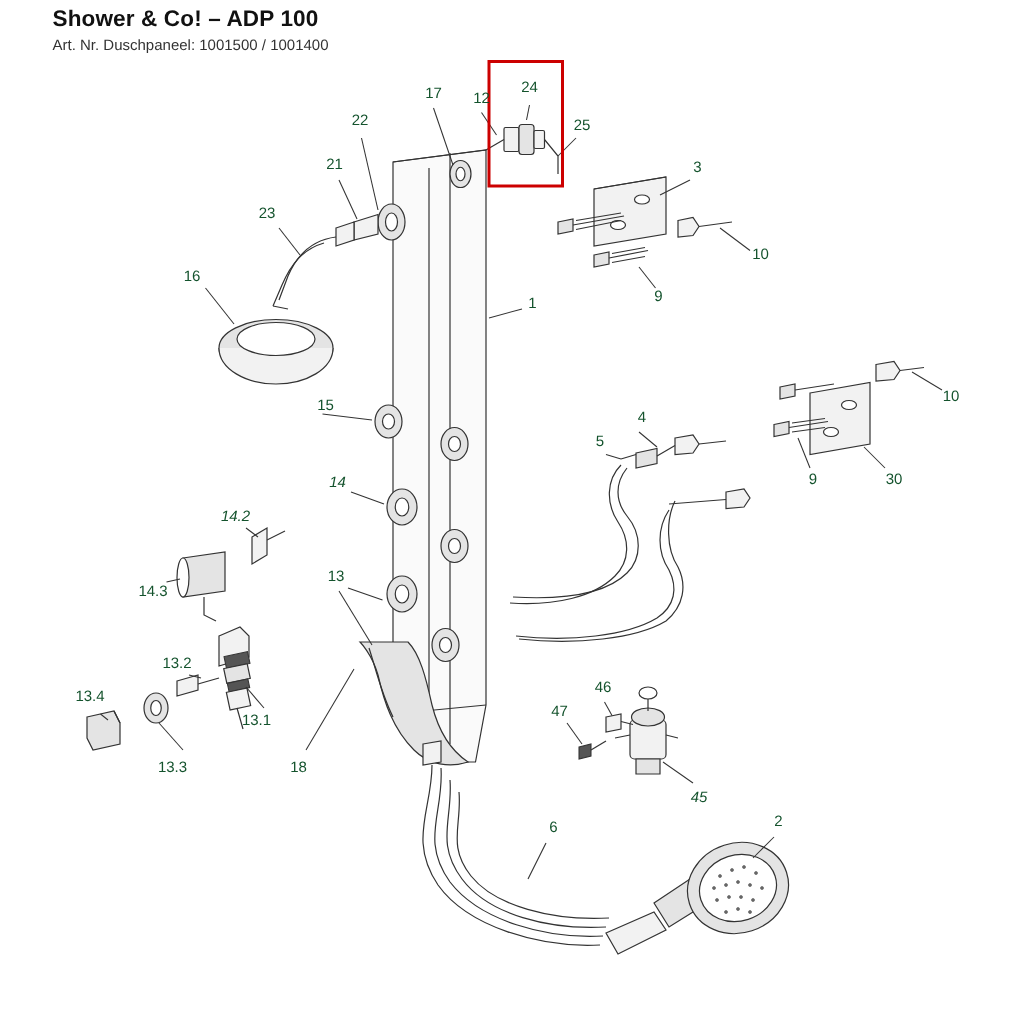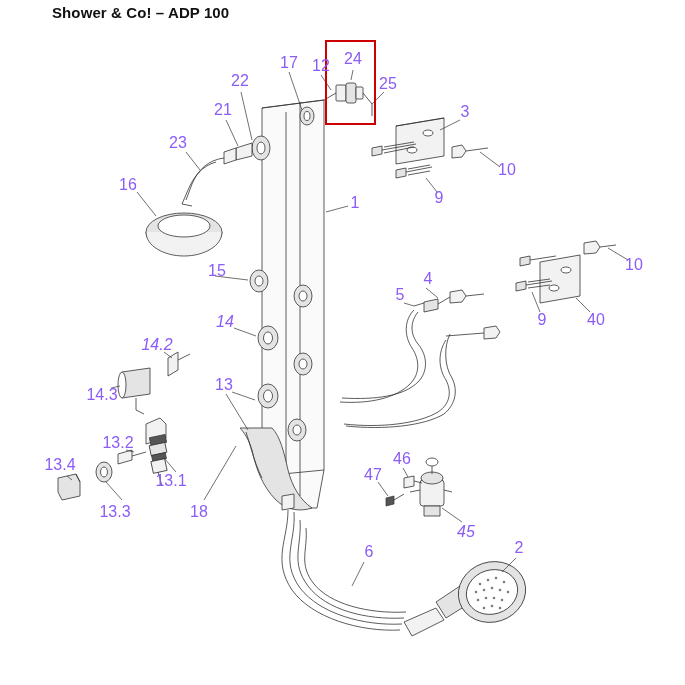--- a/index.html
+++ b/index.html
@@ -12,21 +12,21 @@
   }
   #page {
     position: relative;
     width: 685px;
     height: 685px;
     background: #ffffff;
     overflow: hidden;
   }
   #title {
     position: absolute;
-    left: 52px;
+    left: 35px;
     top: 4px;
     font-size: 15px;
     font-weight: bold;
     color: #111111;
     letter-spacing: 0.1px;
     white-space: nowrap;
   }
   #subtitle {
     position: absolute;
     left: 35px;
@@ -37,22 +37,22 @@
   }
   #diagram {
     position: absolute;
     left: 0;
     top: 0;
     width: 685px;
     height: 685px;
   }
   .callout {
     position: absolute;
-    font-size: 16px;
-    color: #8b5cf6;
+    font-size: 10px;
+    color: #14532d;
     white-space: nowrap;
     transform: translate(-50%, -50%);
     text-align: center;
   }
   .highlight-box {
     position: absolute;
     border: 2px solid #cc0000;
     box-sizing: border-box;
   }
   svg { display: block; }
@@ -63,20 +63,21 @@
   .fillmid { fill: #e4e4e4; stroke: #333333; stroke-width: 0.8; }
   .fillwhite { fill: #ffffff; stroke: #333333; stroke-width: 0.8; }
   .dark { fill: #555555; stroke: #333333; stroke-width: 0.7; }
 </style>
 </head>
 <body>
 
 <div id="page">
 
   <div id="title">Shower &amp; Co! – ADP 100</div>
+  <div id="subtitle">Art. Nr. Duschpaneel: 1001500 / 1001400</div>
 
   <svg id="diagram" viewBox="0 0 685 685">
 
     <g>
       <path class="filllight" d="M262,108 L262,476 L286,508 L317,508 L324,470 L324,100 Z"></path>
       <path class="ln" d="M286,112 L286,500"></path>
       <path class="ln" d="M300,102 L300,496"></path>
       <path class="ln" d="M262,108 L324,100"></path>
       <path class="ln" d="M262,476 L324,470"></path>
 
@@ -307,21 +308,21 @@
     <span class="callout" style="left:118px; top:443px;">13.2</span>
     <span class="callout" style="left:115px; top:512px;">13.3</span>
     <span class="callout" style="left:60px; top:465px;">13.4</span>
     <span class="callout" style="left:225px; top:322px;font-style:italic;">14</span>
     <span class="callout" style="left:157px; top:345px;font-style:italic;">14.2</span>
     <span class="callout" style="left:102px; top:395px;">14.3</span>
     <span class="callout" style="left:205px; top:271px;margin-left:12px;">15</span>
     <span class="callout" style="left:128px; top:185px;">16</span>
     <span class="callout" style="left:289px; top:63px;">17</span>
     <span class="callout" style="left:199px; top:512px;">18</span>
-    <span class="callout" style="left:596px; top:320px;">40</span>
+    <span class="callout" style="left:596px; top:320px;">30</span>
     <span class="callout" style="left:223px; top:110px;">21</span>
     <span class="callout" style="left:240px; top:81px;">22</span>
     <span class="callout" style="left:178px; top:143px;">23</span>
     <span class="callout" style="left:353px; top:59px;">24</span>
     <span class="callout" style="left:388px; top:84px;">25</span>
     <span class="callout" style="left:466px; top:532px;font-style:italic;">45</span>
     <span class="callout" style="left:402px; top:459px;">46</span>
     <span class="callout" style="left:373px; top:475px;">47</span>
   </div>
 

